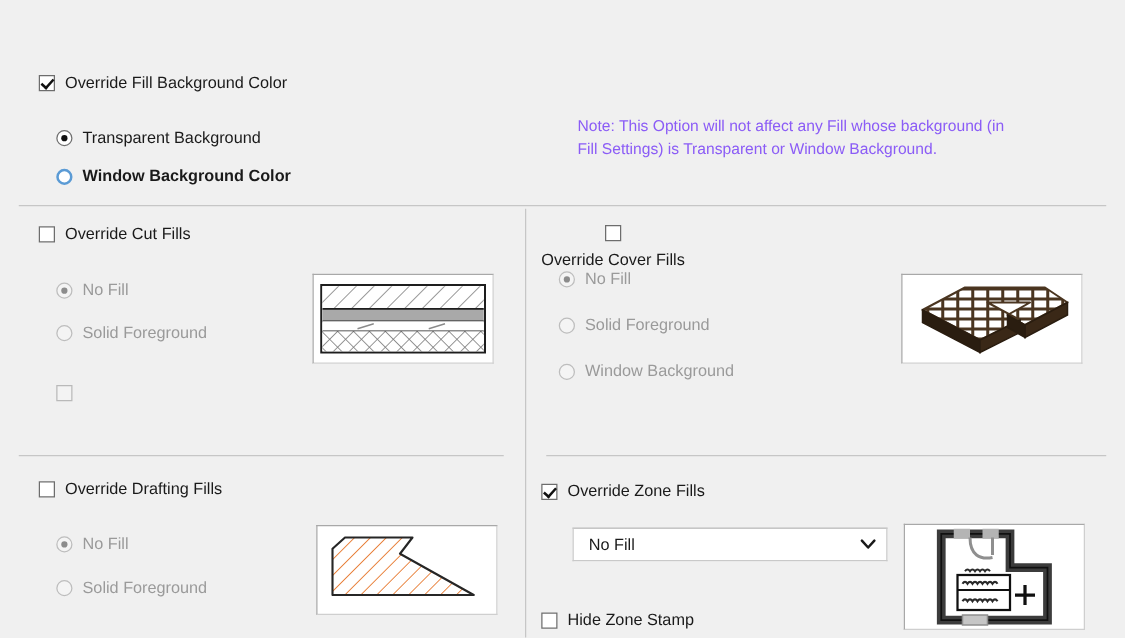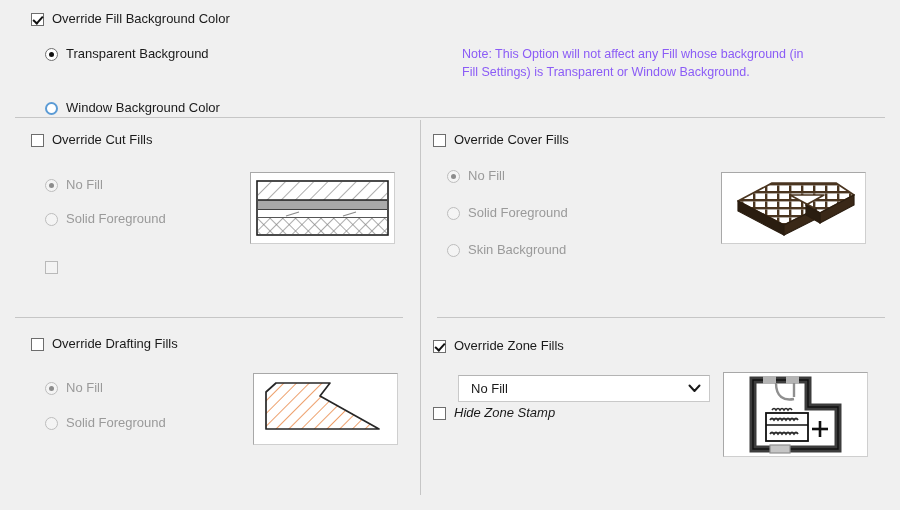--- a/index.html
+++ b/index.html
@@ -10,21 +10,21 @@
     width: 900px;
     height: 510px;
     background: #f0f0f0;
     font-family: "Liberation Sans", sans-serif;
     font-size: 13px;
     color: #1a1a1a;
     position: relative;
     overflow: hidden;
     -webkit-font-smoothing: antialiased;
   }
-  .abs { position: absolute; }
+  .abs { position: absolute; margin-top: 47px; }
 
   
   .cb {
     width: 13px; height: 13px;
     border: 1px solid #6d6d6d;
     background: #ffffff;
     box-sizing: border-box;
     display: inline-block;
     position: relative;
     flex: 0 0 auto;
@@ -117,26 +117,26 @@
   .dd .chev svg { display: block; }
 </style>
 </head>
 <body>
 
 <div class="abs row" style="left:31px; top:12px;">
   <span class="cb checked"></span>
   <span class="lbl">Override Fill Background Color</span>
 </div>
 
-<div class="abs row" style="left:45px; top:47px;justify-content:space-between;">
+<div class="abs row" style="left:45px; top:56px;justify-content:space-between;">
   <span class="rb sel"></span>
   <span class="lbl">Transparent Background</span>
 </div>
 
-<div class="abs row" style="left:45px; top:101px;">
+<div class="abs row" style="left:45px; top:87px;font-weight:bold;">
   <span class="rb blue"></span>
   <span class="lbl">Window Background Color</span>
 </div>
 
 <div class="abs note" style="left:462px; top:45px;">Note: This Option will not affect any Fill whose background (in Fill Settings) is Transparent or Window Background.</div>
 
 <div class="abs hdiv" style="left:15px; top:117px; width:870px;"></div>
 
 <div class="abs vdiv" style="left:420px; top:120px; height:375px;"></div>
 
@@ -178,38 +178,38 @@
     <line x1="7" y1="27" x2="136" y2="27" stroke="#1e1e1e" stroke-width="1.4"></line>
     <line x1="7" y1="37" x2="136" y2="37" stroke="#1e1e1e" stroke-width="1.4"></line>
     <rect x="7" y="37" width="129" height="8" fill="#ffffff"></rect>
     <line x1="35" y1="43" x2="48" y2="39" stroke="#8a8a8a" stroke-width="1.1"></line>
     <line x1="92" y1="43" x2="105" y2="39" stroke="#8a8a8a" stroke-width="1.1"></line>
     <line x1="7" y1="45" x2="136" y2="45" stroke="#1e1e1e" stroke-width="1.4"></line>
     <rect x="7" y="45" width="129" height="16" fill="url(#crossHatch)"></rect>
   </svg>
 </div>
 
-<div class="abs row" style="left:433px; top:133px;">
+<div class="abs row" style="left:433px; top:133px;flex-direction:column;">
   <span class="cb"></span>
   <span class="lbl">Override Cover Fills</span>
 </div>
 
 <div class="abs row" style="left:447px; top:169px;">
   <span class="rb sel disabled"></span>
   <span class="lbl dim">No Fill</span>
 </div>
 
 <div class="abs row" style="left:447px; top:206px;">
   <span class="rb disabled"></span>
   <span class="lbl dim">Solid Foreground</span>
 </div>
 
 <div class="abs row" style="left:447px; top:243px;">
   <span class="rb disabled"></span>
-  <span class="lbl dim">Skin Background</span>
+  <span class="lbl dim">Window Background</span>
 </div>
 
 <div class="abs preview" style="left:721px; top:172px; width:145px; height:72px;">
   <svg width="143" height="70" viewBox="0 0 143 70">
     <defs>
       <pattern id="brickTop" width="12" height="8" patternUnits="userSpaceOnUse">
         <rect width="12" height="8" fill="#ffffff"></rect>
         <rect x="0" y="0" width="12" height="2.4" fill="#4a3520"></rect>
         <rect x="5" y="2.4" width="2.4" height="5.6" fill="#4a3520"></rect>
       </pattern>
@@ -265,21 +265,21 @@
 
 <div class="abs dd" style="left:458px; top:375px; width:252px; height:27px;">
   <span class="val">No Fill</span>
   <span class="chev">
     <svg width="13" height="9" viewBox="0 0 13 9">
       <path d="M1.5 1.5 L6.5 7 L11.5 1.5" fill="none" stroke="#1a1a1a" stroke-width="2" stroke-linecap="round" stroke-linejoin="round"></path>
     </svg>
   </span>
 </div>
 
-<div class="abs row" style="left:433px; top:406px;font-style:italic;">
+<div class="abs row" style="left:433px; top:442px;">
   <span class="cb"></span>
   <span class="lbl">Hide Zone Stamp</span>
 </div>
 
 <div class="abs preview" style="left:723px; top:372px; width:145px; height:85px;">
   <svg width="143" height="83" viewBox="0 0 143 83">
     <g transform="translate(26,4)">
 
       <path d="M3,3 H58 V30 H88 V72 H3 Z" fill="#ffffff" stroke="#3c3c3c" stroke-width="7" stroke-linejoin="miter"></path>
       <path d="M3,3 H58 V30 H88 V72 H3 Z" fill="none" stroke="#101010" stroke-width="1.4"></path>

